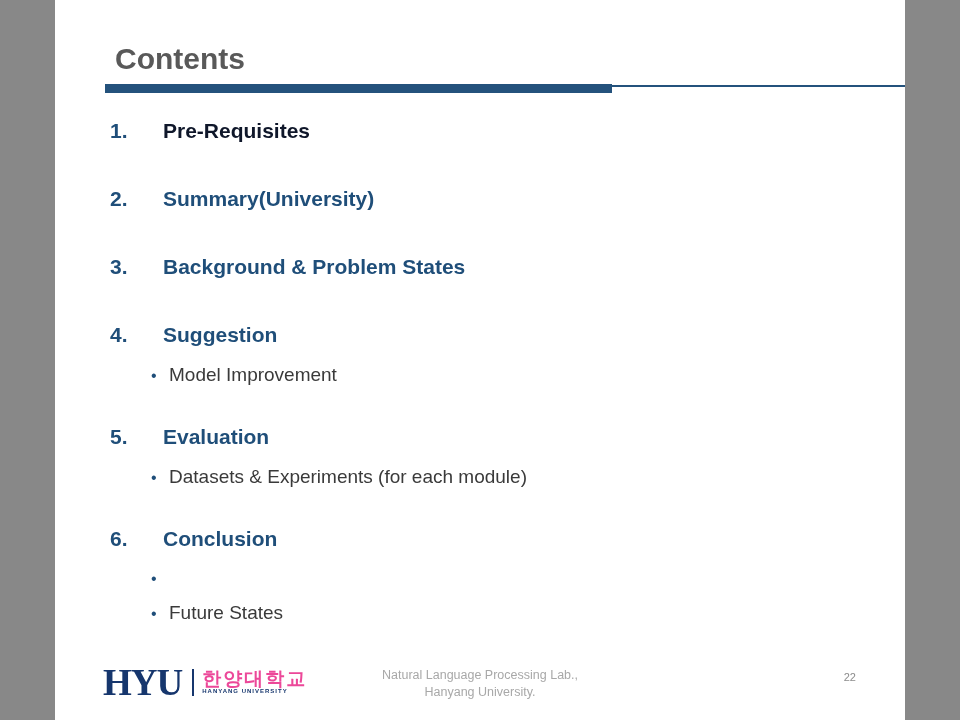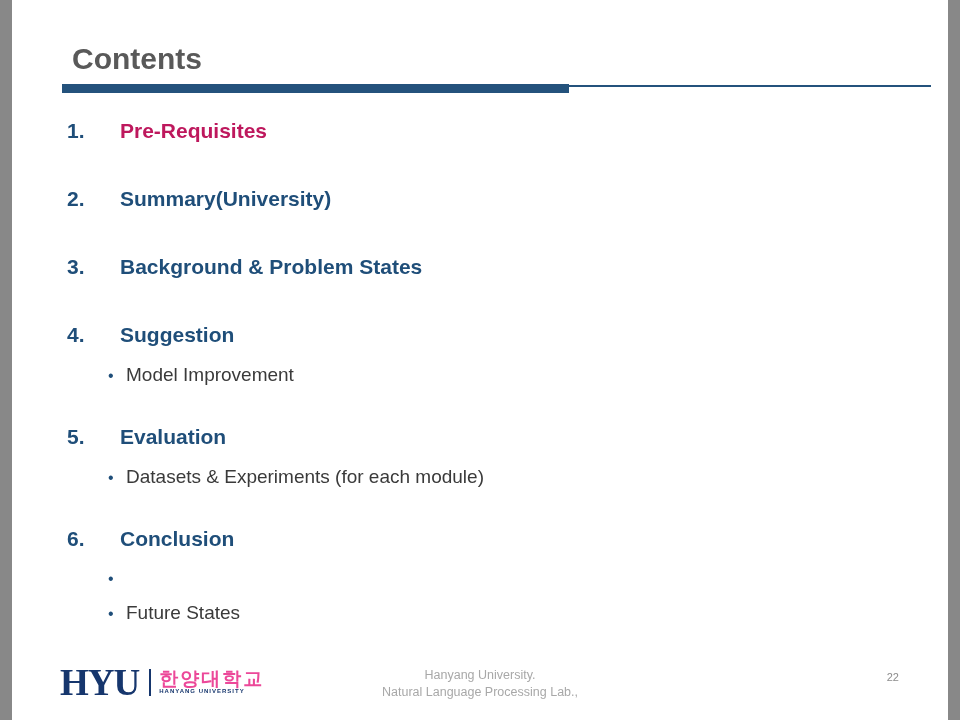--- a/index.html
+++ b/index.html
@@ -1,18 +1,18 @@
 <!DOCTYPE html>
 <html><head>
 <meta charset="utf-8">
 <style>
   html, body { margin: 0; padding: 0; background: #888; }
   .slide {
     position: relative;
-    width: 936px; height: 720px;
+    width: 850px; height: 720px;
     margin: 0 auto;
     background: #ffffff;
     font-family: "Liberation Sans", "DejaVu Sans", sans-serif;
     overflow: hidden;
   }
 
   
   .title {
     position: absolute; left: 60px; top: 42px;
     font-size: 30px; font-weight: 700; color: #595959;
@@ -28,21 +28,21 @@
   }
 
   
   .toc { position: absolute; left: 55px; top: 118px; width: 820px; }
   .toc-item {
     display: flex; align-items: baseline;
     font-size: 21px; font-weight: 700; color: #1F4E79;
     line-height: 26px;
   }
   .toc-item .num { width: 53px; flex: 0 0 53px; }
-  .toc-item.muted .label { color: #be185d; }
+  .toc-item.muted .label { color: #0f172a; }
   .toc-sub {
     display: flex; align-items: baseline;
     padding-left: 41px;
     font-size: 19px; font-weight: 400; color: #3A3A3A;
     line-height: 26px;
   }
   .toc-sub .bullet {
     width: 18px; flex: 0 0 18px;
     font-size: 16px; color: #1F4E79;
   }
@@ -145,19 +145,19 @@
   <div class="footer-logo">
     <span class="logo-hyu">HYU</span>
     <span class="logo-divider"></span>
     <span class="logo-right">
       <span class="logo-kr">한양대학교</span>
       <span class="logo-en">HANYANG UNIVERSITY</span>
     </span>
   </div>
 
   <div class="footer-center">
+    <div>Natural Language Processing Lab.,</div>
     <div>Hanyang University.</div>
-    <div>Natural Language Processing Lab.,</div>
   </div>
 
   <div class="page-number">22</div>
 
 </div>
 
 </body></html>

